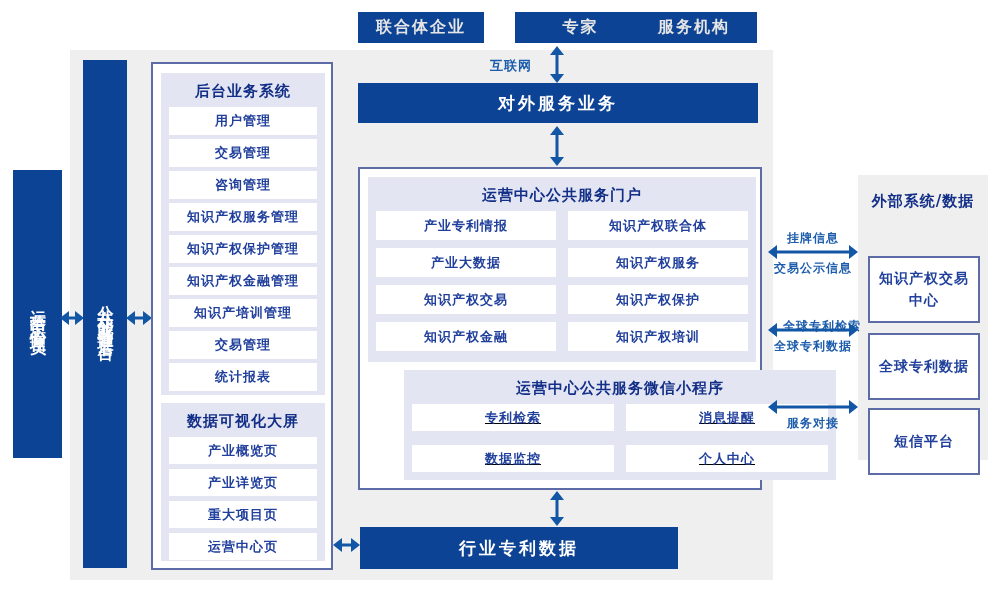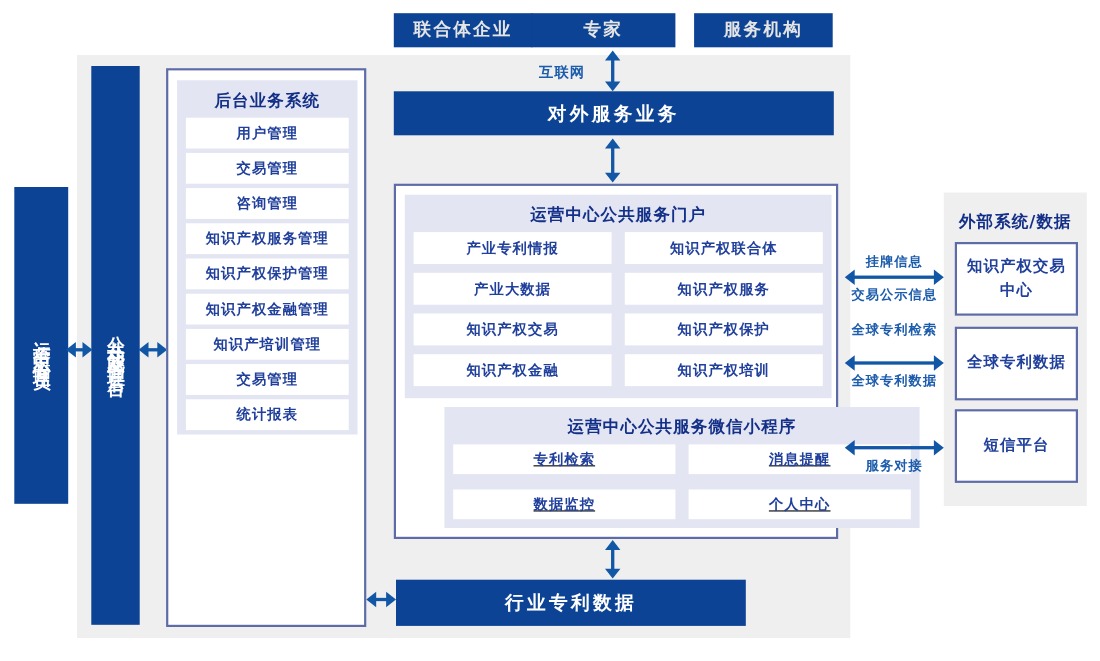--- a/index.html
+++ b/index.html
@@ -44,21 +44,21 @@
   .item.h27{height:27px;}
   .item.h29{height:29px;}
 
   .grid2{display:grid;grid-template-columns:1fr 1fr;column-gap:12px;border-radius:19px;}
 
   .ext-title{position:absolute;font-size:15px;font-weight:bold;color:var(--title);
     text-align:center;letter-spacing:1px;}
   .ext-box{position:absolute;background:#fff;border:2px solid var(--slate);
     color:var(--navy);font-size:14px;font-weight:600;line-height:1.55;
     display:flex;align-items:center;justify-content:center;text-align:center;
-    letter-spacing:1px;padding:4px;}
+    letter-spacing:1px;padding:4px;margin-top:36px;}
 
   .link-label{position:absolute;font-size:12px;font-weight:bold;color:var(--label);
     text-align:center;letter-spacing:1px;}
 
   
   .harrow{position:absolute;height:14px;}
   .harrow .ln{position:absolute;top:50%;left:6px;right:6px;height:3px;
     transform:translateY(-50%);background:var(--arrow);}
   .harrow::before,.harrow::after{content:"";position:absolute;top:50%;transform:translateY(-50%);
     border-top:7px solid transparent;border-bottom:7px solid transparent;}
@@ -75,21 +75,21 @@
 </style>
 </head>
 <body>
 
 <div class="canvas">
 
   <div class="gray-panel" style="left:70px;top:50px;width:703px;height:530px;"></div>
   <div class="gray-panel" style="left:858px;top:175px;width:130px;height:285px;"></div>
 
   <div class="actor" style="left:358px;top:12px;width:126px;">联合体企业</div>
-  <div class="actor" style="left:483px;top:12px;width:131px;">专家</div>
+  <div class="actor" style="left:515px;top:12px;width:131px;">专家</div>
   <div class="actor" style="left:631px;top:12px;width:126px;">服务机构</div>
 
   <div class="link-label" style="left:480px;top:57px;width:62px;font-size:13px;">互联网</div>
   <div class="varrow" style="left:550px;top:46px;height:37px;">
       <span class="ln"></span>
     </div>
 
   <div class="hbar" style="left:358px;top:83px;width:400px;height:40px;">对外服务业务</div>
 
   <div class="varrow" style="left:550px;top:126px;height:40px;">
@@ -116,20 +116,29 @@
         <div class="item h28">咨询管理</div>
         <div class="item h28">知识产权服务管理</div>
         <div class="item h28">知识产权保护管理</div>
         <div class="item h28">知识产权金融管理</div>
         <div class="item h28">知识产培训管理</div>
         <div class="item h28">交易管理</div>
         <div class="item h28">统计报表</div>
       </div>
     </div>
 
+    <div class="lav-panel" style="left:8px;top:339px;width:164px;height:158px;">
+      <div class="lav-title">数据可视化大屏</div>
+      <div class="stack" style="gap:5px;">
+        <div class="item h27">产业概览页</div>
+        <div class="item h27">产业详览页</div>
+        <div class="item h27">重大项目页</div>
+        <div class="item h27">运营中心页</div>
+      </div>
+    </div>
   </div>
 
   <div class="container" style="left:358px;top:167px;width:404px;height:323px;">
 
     <div class="lav-panel" style="left:8px;top:8px;width:388px;height:185px;">
       <div class="lav-title">运营中心公共服务门户</div>
       <div class="grid2" style="row-gap:8px;">
         <div class="item h29">产业专利情报</div>
         <div class="item h29">知识产权联合体</div>
         <div class="item h29">产业大数据</div>
@@ -164,21 +173,21 @@
   <div class="ext-box" style="left:868px;top:220px;width:112px;height:67px;">知识产权交易中心</div>
   <div class="ext-box" style="left:868px;top:297px;width:112px;height:67px;">全球专利数据</div>
   <div class="ext-box" style="left:868px;top:372px;width:112px;height:67px;">短信平台</div>
 
   <div class="link-label" style="left:765px;top:230px;width:96px;">挂牌信息</div>
   <div class="harrow" style="left:768px;top:245px;width:90px;">
       <span class="ln"></span>
     </div>
   <div class="link-label" style="left:765px;top:260px;width:96px;">交易公示信息</div>
 
-  <div class="link-label" style="left:765px;top:292px;width:96px;">全球专利检索</div>
+  <div class="link-label" style="left:765px;top:318px;width:96px;text-align:right;">全球专利检索</div>
   <div class="harrow" style="left:768px;top:323px;width:90px;">
       <span class="ln"></span>
     </div>
   <div class="link-label" style="left:765px;top:338px;width:96px;">全球专利数据</div>
 
   <div class="harrow" style="left:768px;top:400px;width:90px;">
       <span class="ln"></span>
     </div>
   <div class="link-label" style="left:765px;top:415px;width:96px;">服务对接</div>
 

